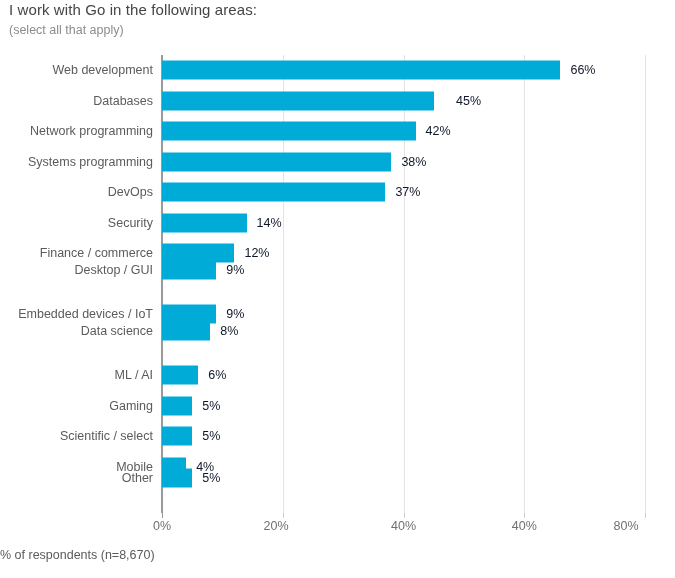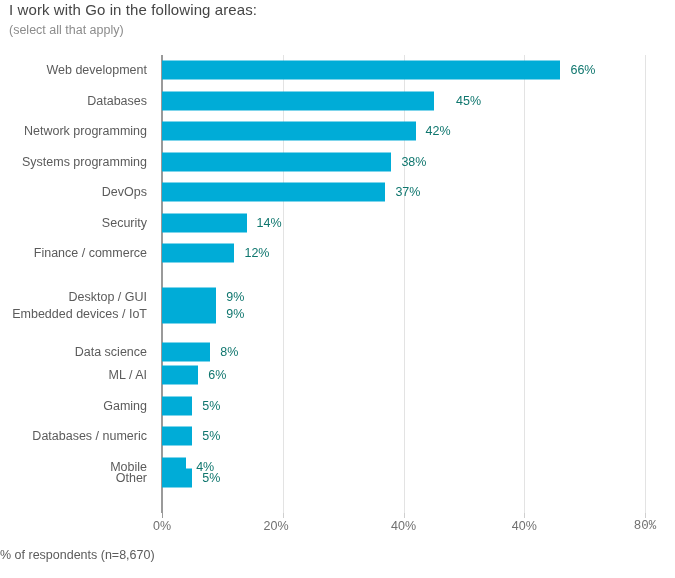--- a/index.html
+++ b/index.html
@@ -78,42 +78,42 @@
   }
   .row {
     position: absolute;
     left: 0;
     right: 0;
     height: 30.5px;
   }
   .cat-label {
     position: absolute;
     right: 100%;
-    margin-right: 15px;
+    margin-right: 9px;
     top: 50%;
     transform: translateY(-50%);
     font-size: 12.5px;
     color: #5b5b5b;
     white-space: nowrap;
     text-align: right;
   }
   .bar {
     position: absolute;
     left: 0;
     top: 50%;
     transform: translateY(-50%);
     height: 19px;
     background: #00acd7;
   }
   .val-label {
     position: absolute;
     top: 50%;
     transform: translateY(-50%);
     font-size: 12.5px;
-    color: #0f766e;
+    color: #0f172a;
     white-space: nowrap;
   }
 
   
   .tick-mark {
     position: absolute;
     top: 513px;
     width: 1px;
     height: 5px;
     background: #bdbdbd;
@@ -180,47 +180,47 @@
         <div class="row" style="top: 152.5px;">
           <div class="cat-label">Security</div>
           <div class="bar" style="width: 84.525px; background: rgb(0, 172, 215);"></div>
           <div class="val-label" style="left: 94.525px;">14%</div>
         </div>
         <div class="row" style="top: 183px;">
           <div class="cat-label">Finance / commerce</div>
           <div class="bar" style="width: 72.45px; background: rgb(0, 172, 215);"></div>
           <div class="val-label" style="left: 82.45px;">12%</div>
         </div>
-        <div class="row" style="top: 227px;">
+        <div class="row" style="top: 200px;">
           <div class="cat-label">Desktop / GUI</div>
           <div class="bar" style="width: 54.3375px; background: rgb(0, 172, 215);"></div>
           <div class="val-label" style="left: 64.3375px;">9%</div>
         </div>
         <div class="row" style="top: 244px;">
           <div class="cat-label">Embedded devices / IoT</div>
           <div class="bar" style="width: 54.3375px; background: rgb(0, 172, 215);"></div>
           <div class="val-label" style="left: 64.3375px;">9%</div>
         </div>
-        <div class="row" style="top: 282px;">
+        <div class="row" style="top: 261px;">
           <div class="cat-label">Data science</div>
           <div class="bar" style="width: 48.3px; background: rgb(0, 172, 215);"></div>
           <div class="val-label" style="left: 58.3px;">8%</div>
         </div>
         <div class="row" style="top: 305px;">
           <div class="cat-label">ML / AI</div>
           <div class="bar" style="width: 36.225px; background: rgb(0, 172, 215);"></div>
           <div class="val-label" style="left: 46.225px;">6%</div>
         </div>
         <div class="row" style="top: 335.5px;">
           <div class="cat-label">Gaming</div>
           <div class="bar" style="width: 30.1875px; background: rgb(0, 172, 215);"></div>
           <div class="val-label" style="left: 40.1875px;">5%</div>
         </div>
         <div class="row" style="top: 366px;">
-          <div class="cat-label">Databases / numeric</div>
+          <div class="cat-label">Scientific / select</div>
           <div class="bar" style="width: 30.1875px; background: rgb(0, 172, 215);"></div>
           <div class="val-label" style="left: 40.1875px;">5%</div>
         </div>
         <div class="row" style="top: 396.5px;">
           <div class="cat-label">Mobile</div>
           <div class="bar" style="width: 24.15px; background: rgb(0, 172, 215);"></div>
           <div class="val-label" style="left: 34.15px;">4%</div>
         </div>
         <div class="row" style="top: 408px; padding-left: 20px;">
           <div class="cat-label">Other</div>
@@ -233,18 +233,18 @@
   <div id="xaxis">
       <div class="tick-mark" style="left: 162px; background: rgb(154, 154, 154);"></div>
       <div class="tick-label" style="left: 162px;">0%</div>
       <div class="tick-mark" style="left: 282.75px; background: rgb(207, 207, 207);"></div>
       <div class="tick-label" style="left: 276px;">20%</div>
       <div class="tick-mark" style="left: 403.5px; background: rgb(207, 207, 207);"></div>
       <div class="tick-label" style="left: 403.5px;">40%</div>
       <div class="tick-mark" style="left: 524.25px; background: rgb(207, 207, 207);"></div>
       <div class="tick-label" style="left: 524.25px;">40%</div>
       <div class="tick-mark" style="left: 645px; background: rgb(207, 207, 207);"></div>
-      <div class="tick-label" style="left: 645px; font-family: Liberation Mono, monospace;">80%</div>
+      <div class="tick-label" style="left: 626px;">80%</div>
     </div>
 
   <div class="xaxis-title">% of respondents (n=8,670)</div>
 
 </div>
 
 </body></html>

